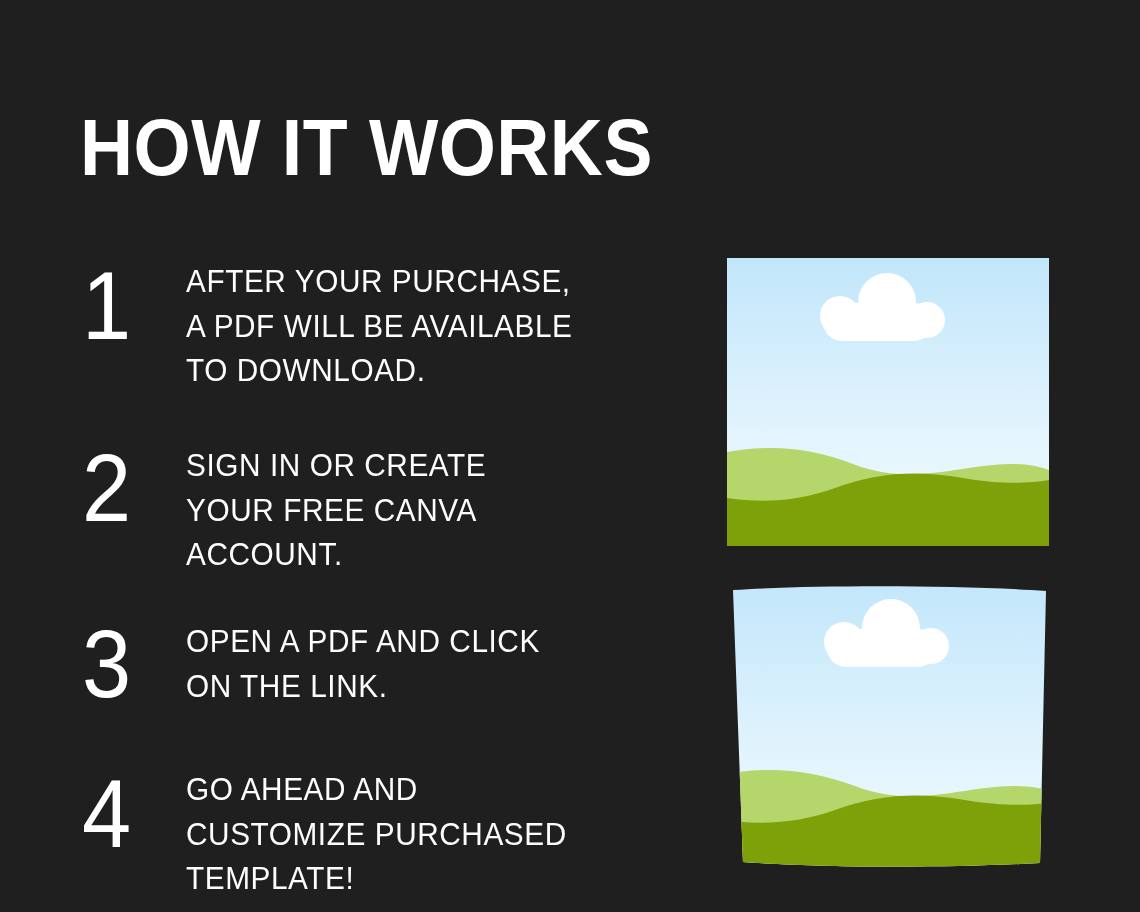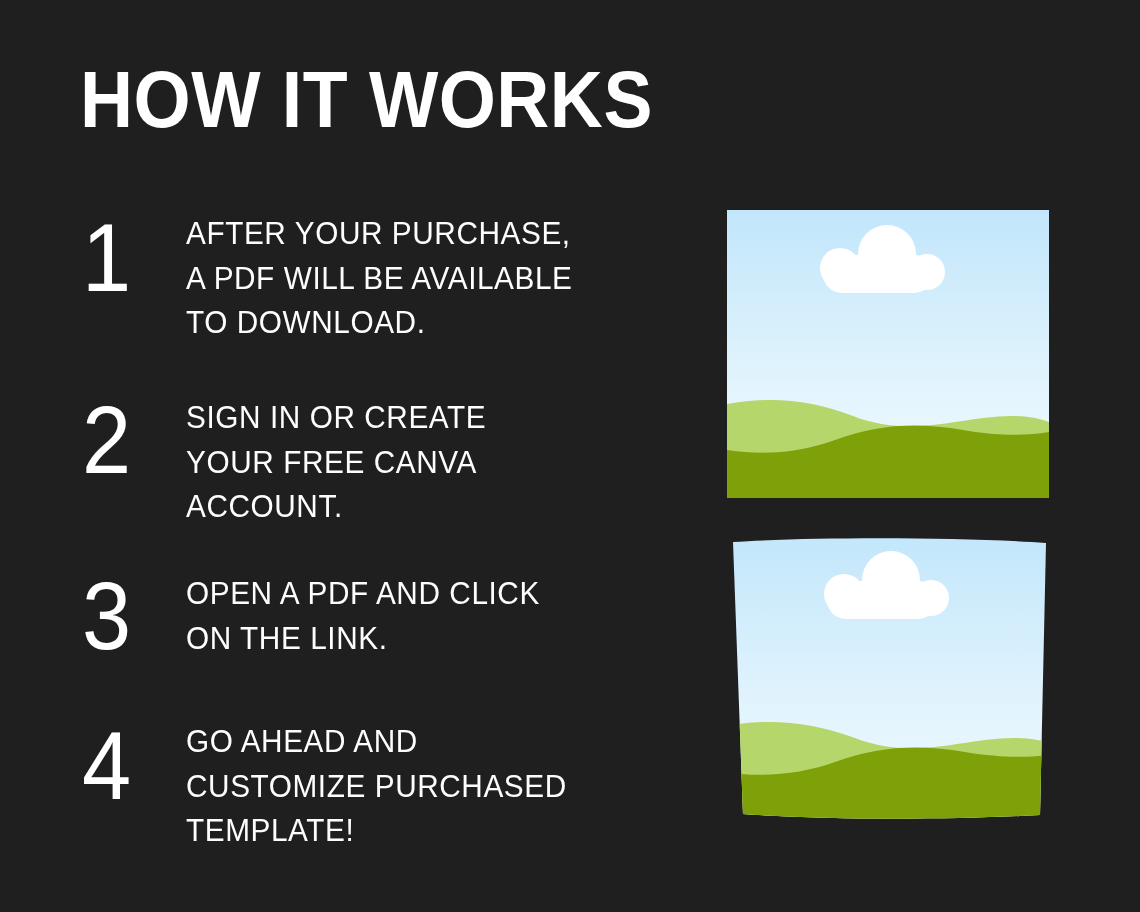--- a/index.html
+++ b/index.html
@@ -13,20 +13,21 @@
     font-family: "Liberation Sans", sans-serif;
     overflow: hidden;
     position: relative;
   }
 
   .page {
     position: relative;
     width: 1140px;
     height: 816px;
     background: #201f1f;
+    margin-top: 48px;
   }
 
   
   .title {
     position: absolute;
     left: 80px;
     top: 57px;
     font-family: "Liberation Sans", sans-serif;
     font-weight: bold;
     font-size: 79px;

